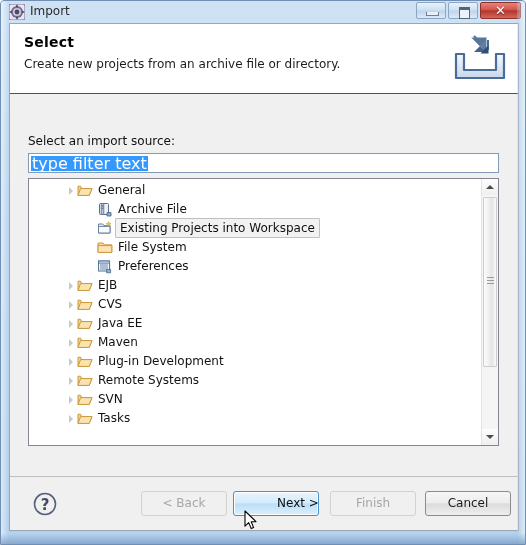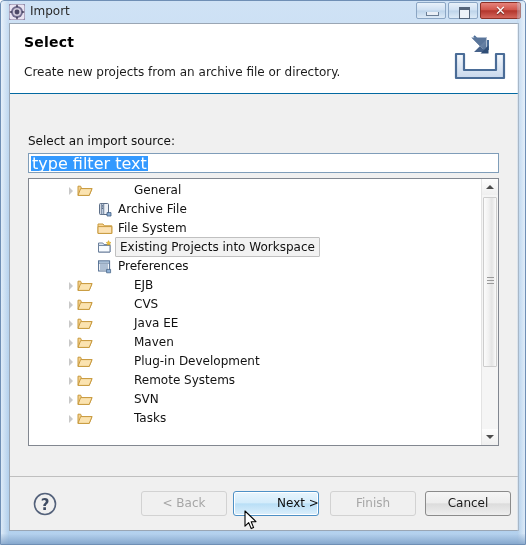--- a/index.html
+++ b/index.html
@@ -131,21 +131,20 @@
     font-size: 14px;
     font-weight: bold;
     color: #000000;
     letter-spacing: .2px;
   }
   #header-desc {
     position: absolute;
     left: 14px; top: 33px;
     font-size: 12px;
     color: #1c1c1c;
-    margin-top: 8px;
   }
   #header-icon {
     position: absolute;
     right: 8px; top: 6px;
     width: 60px; height: 56px;
   }
 
   
   #content {
     position: absolute;
@@ -219,21 +218,21 @@
     width: 16px; height: 15px;
   }
   .tree-row .tlabel {
     position: absolute;
     top: 0;
     padding: 0 3px;
   }
   
   .depth1 .twisty { left: 40px; }
   .depth1 .ticon  { left: 48px; }
-  .depth1 .tlabel { left: 66px; margin-left: 36px; }
+  .depth1 .tlabel { left: 66px; }
   
   .depth2 .ticon  { left: 68px; }
   .depth2 .tlabel { left: 86px; }
   
   .tree-row.selected .tlabel {
     background: #f2f2f2;
     border: 1px solid #c0c0c0;
     border-radius: 1px;
     top: -1px;
     line-height: 18px;
@@ -421,36 +420,36 @@
             <div class="tree-row depth2">
               <span class="ticon"><svg width="16" height="15" viewBox="0 0 16 15">
                   <rect x="2.5" y="1.5" width="9" height="11" rx="1" fill="#eef2f8" stroke="#5d6f88"></rect>
                   <rect x="4.2" y="1.5" width="2.6" height="11" fill="#b9c7da" stroke="#5d6f88" stroke-width=".8"></rect>
                   <rect x="4.9" y="3.2" width="1.2" height="1.4" fill="#5d6f88"></rect>
                   <rect x="4.9" y="5.6" width="1.2" height="1.4" fill="#5d6f88"></rect>
                   <path d="M10 10.6 L14 10.6 L14 14 L10 14 Z" fill="#8fb0d6" stroke="#3e5b80" stroke-width=".8"></path>
                 </svg></span>
               <span class="tlabel">Archive File</span>
             </div>
-            <div class="tree-row depth2">
-              <span class="ticon"><svg width="16" height="15" viewBox="0 0 16 15">
-                  <path d="M1 3 L6 3 L7.4 4.8 L14.8 4.8 L14.8 12.4 L1 12.4 Z" fill="#fbd694" stroke="#c89a3e" stroke-width="1"></path>
-                  <path d="M1 5.6 L14.8 5.6 L14.8 12.4 L1 12.4 Z" fill="#fce2b4" stroke="#c89a3e" stroke-width="1"></path>
-                </svg></span>
-              <span class="tlabel">File System</span>
-            </div>
             <div class="tree-row depth2 selected">
               <span class="ticon"><svg width="16" height="15" viewBox="0 0 16 15">
                   <path d="M1.5 3 L5.8 3 L7 4.6 L13 4.6 L13 12 L1.5 12 Z" fill="#e9f2fb" stroke="#6a7f9b" stroke-width="1"></path>
                   <path d="M1.5 5.4 L13 5.4 L13 12 L1.5 12 Z" fill="#f7fbff" stroke="#6a7f9b" stroke-width="1"></path>
                   <g fill="#f2c43c" stroke="#c89a1e" stroke-width=".5">
                     <path d="M11.6 0.6 L12.3 2.2 L14 2.5 L12.8 3.6 L13.1 5.2 L11.6 4.4 L10.1 5.2 L10.4 3.6 L9.2 2.5 L10.9 2.2 Z"></path>
                   </g>
                 </svg></span>
               <span class="tlabel">Existing Projects into Workspace</span>
+            </div>
+            <div class="tree-row depth2">
+              <span class="ticon"><svg width="16" height="15" viewBox="0 0 16 15">
+                  <path d="M1 3 L6 3 L7.4 4.8 L14.8 4.8 L14.8 12.4 L1 12.4 Z" fill="#fbd694" stroke="#c89a3e" stroke-width="1"></path>
+                  <path d="M1 5.6 L14.8 5.6 L14.8 12.4 L1 12.4 Z" fill="#fce2b4" stroke="#c89a3e" stroke-width="1"></path>
+                </svg></span>
+              <span class="tlabel">File System</span>
             </div>
             <div class="tree-row depth2">
               <span class="ticon"><svg width="16" height="15" viewBox="0 0 16 15">
                   <rect x="1.6" y="2" width="11" height="10" fill="#ffffff" stroke="#4f6b8f"></rect>
                   <rect x="1.6" y="2" width="11" height="2.2" fill="#b9cde2" stroke="#4f6b8f" stroke-width=".7"></rect>
                   <g stroke="#5d7ea8" stroke-width="1">
                     <line x1="3" y1="6" x2="11.2" y2="6"></line>
                     <line x1="3" y1="8" x2="11.2" y2="8"></line>
                     <line x1="3" y1="10" x2="11.2" y2="10"></line>
                   </g>

